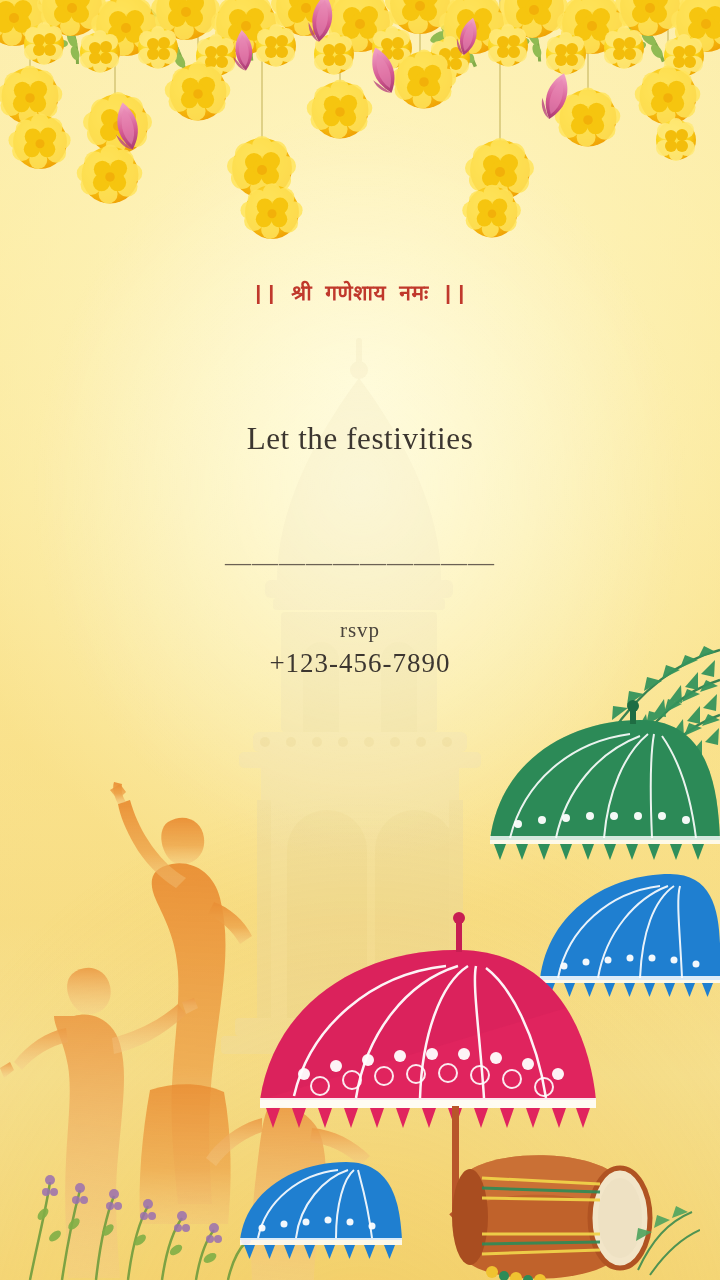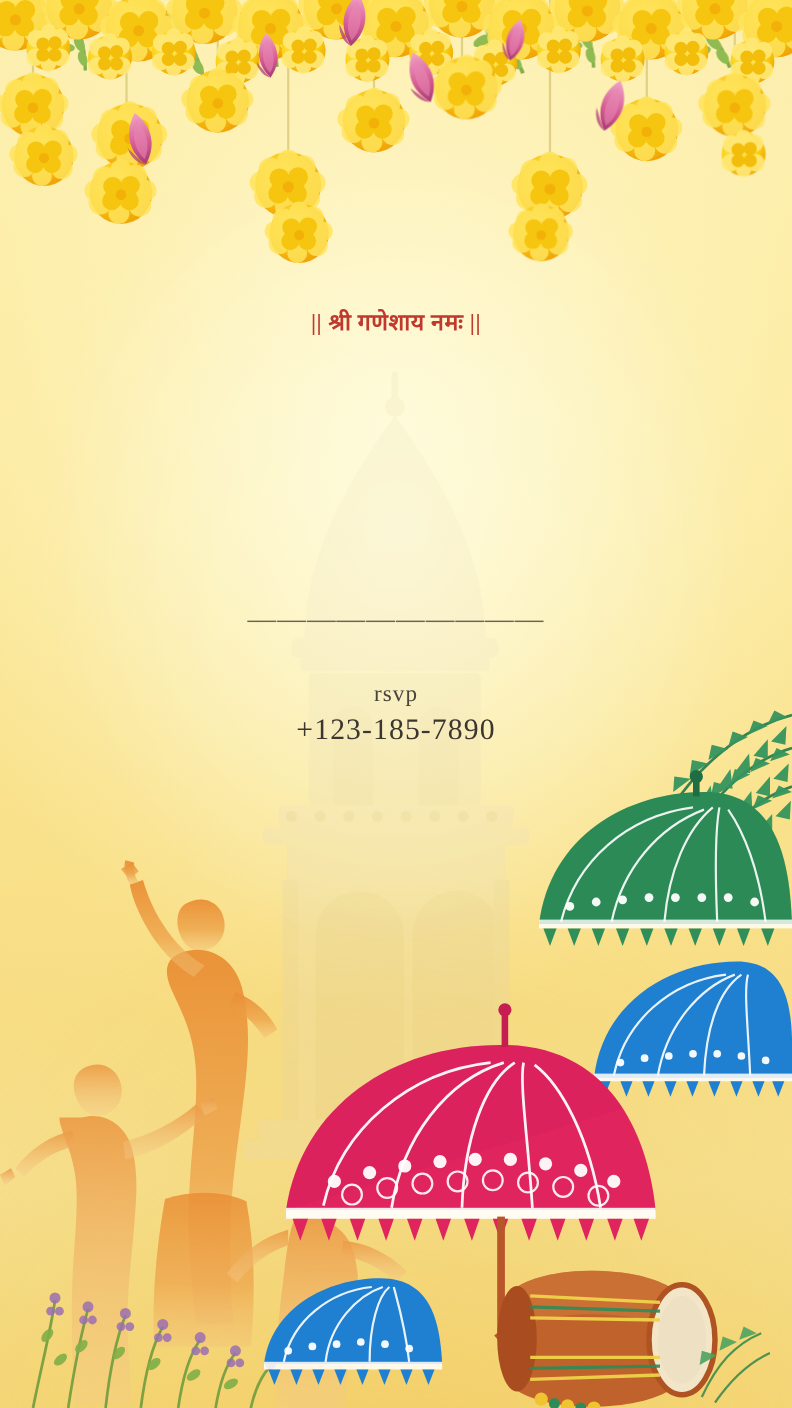--- a/index.html
+++ b/index.html
@@ -38,21 +38,21 @@
     opacity: 0.55;
   }
 
   
   .shloka {
     position: absolute;
     top: 278px;
     left: 0; right: 0;
     text-align: center;
     color: #c0392b;
-    font-family: Liberation Serif, serif;
+    font-family: Liberation Mono, monospace;
     font-weight: bold;
     font-size: 21px;
     letter-spacing: 0.5px;
     text-shadow: 0 1px 0 rgba(255,255,255,0.35);
   }
   .message {
     position: absolute;
     top: 420px;
     left: 60px;
     right: 60px;
@@ -345,25 +345,26 @@
       <use href="#lotusbud" transform="translate(384,72) rotate(-20)"></use>
       <use href="#lotusbud" transform="translate(556,98) rotate(18)"></use>
       <use href="#lotusbud" transform="translate(244,52) rotate(-6) scale(0.85)"></use>
       <use href="#lotusbud" transform="translate(468,38) rotate(14) scale(0.8)"></use>
     </g>
   </svg>
 
   <div class="shloka">|| श्री गणेशाय नमः ||</div>
 
   <div class="message">
+    <div>Let the festivities</div>
   </div>
 
   <div class="divider">——————————</div>
   <div class="rsvp-label">rsvp</div>
-  <div class="rsvp-phone">+123-185-7890</div>
+  <div class="rsvp-phone">+123-456-7890</div>
 
   <svg class="palm" viewBox="0 0 190 180">
     <g stroke="#2e7d4f" stroke-width="2.5" fill="none" opacity="0.95">
       <path d="M190 10 C 150 20 110 50 80 95"></path>
       <path d="M190 40 C 155 50 120 80 96 125"></path>
       <path d="M190 75 C 160 85 130 110 112 150"></path>
     </g>
     <g fill="#35945c" opacity="0.95">
       <g transform="translate(0,0)">
         <path d="M186 12 l-18 6 l6 -12 z"></path>

